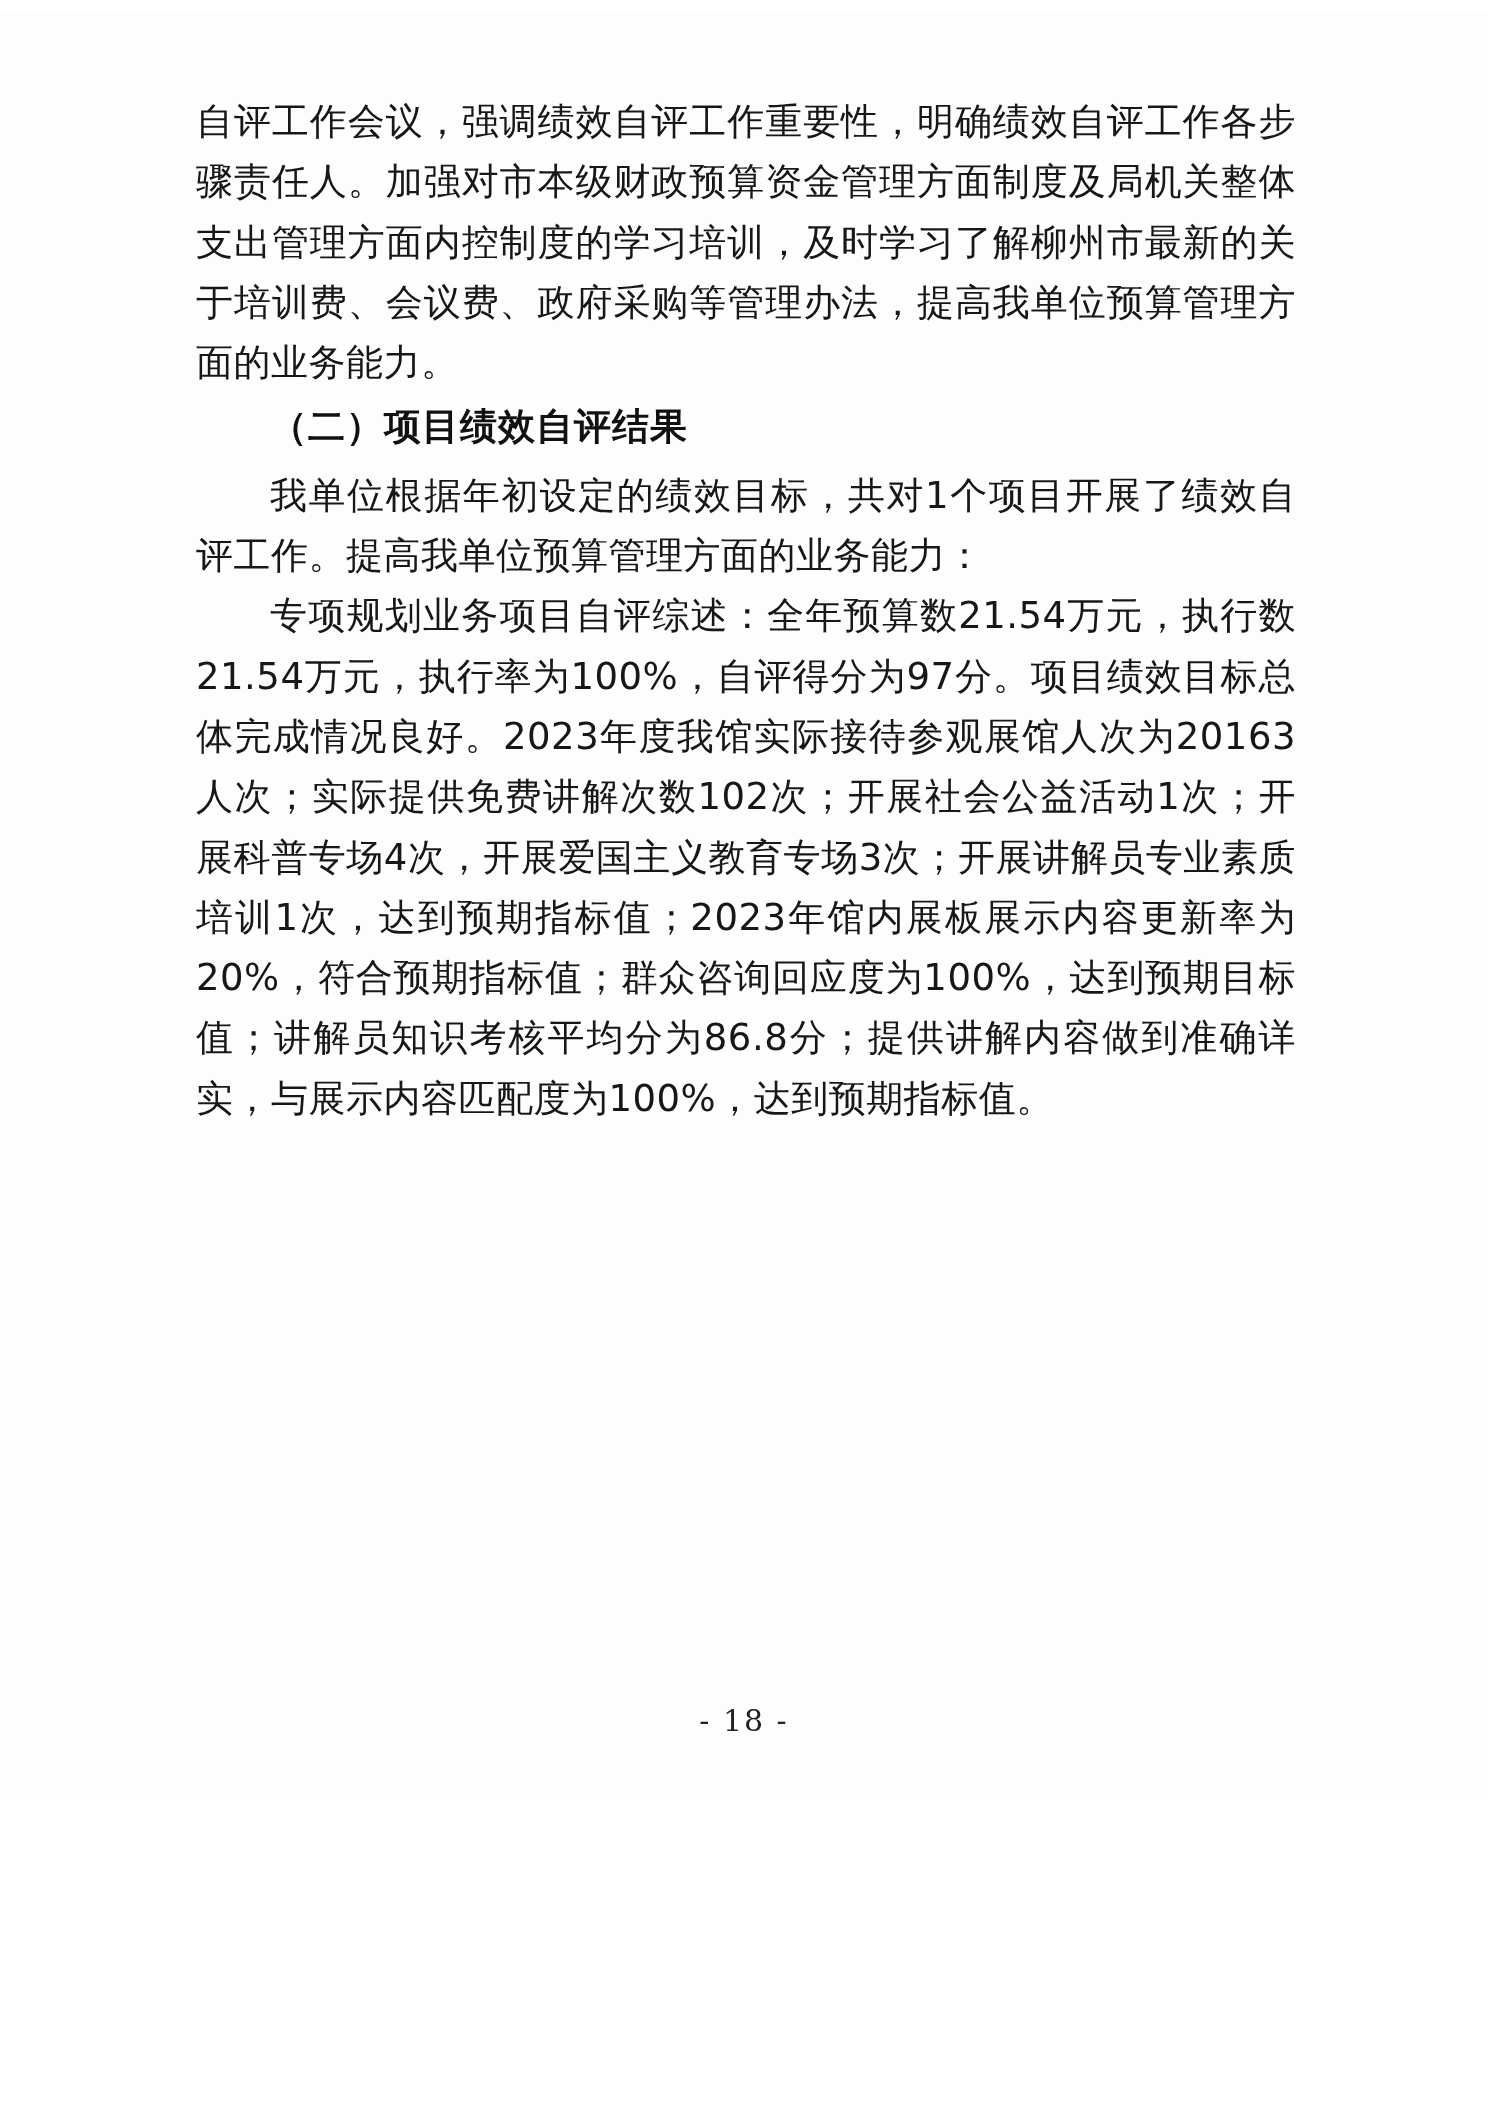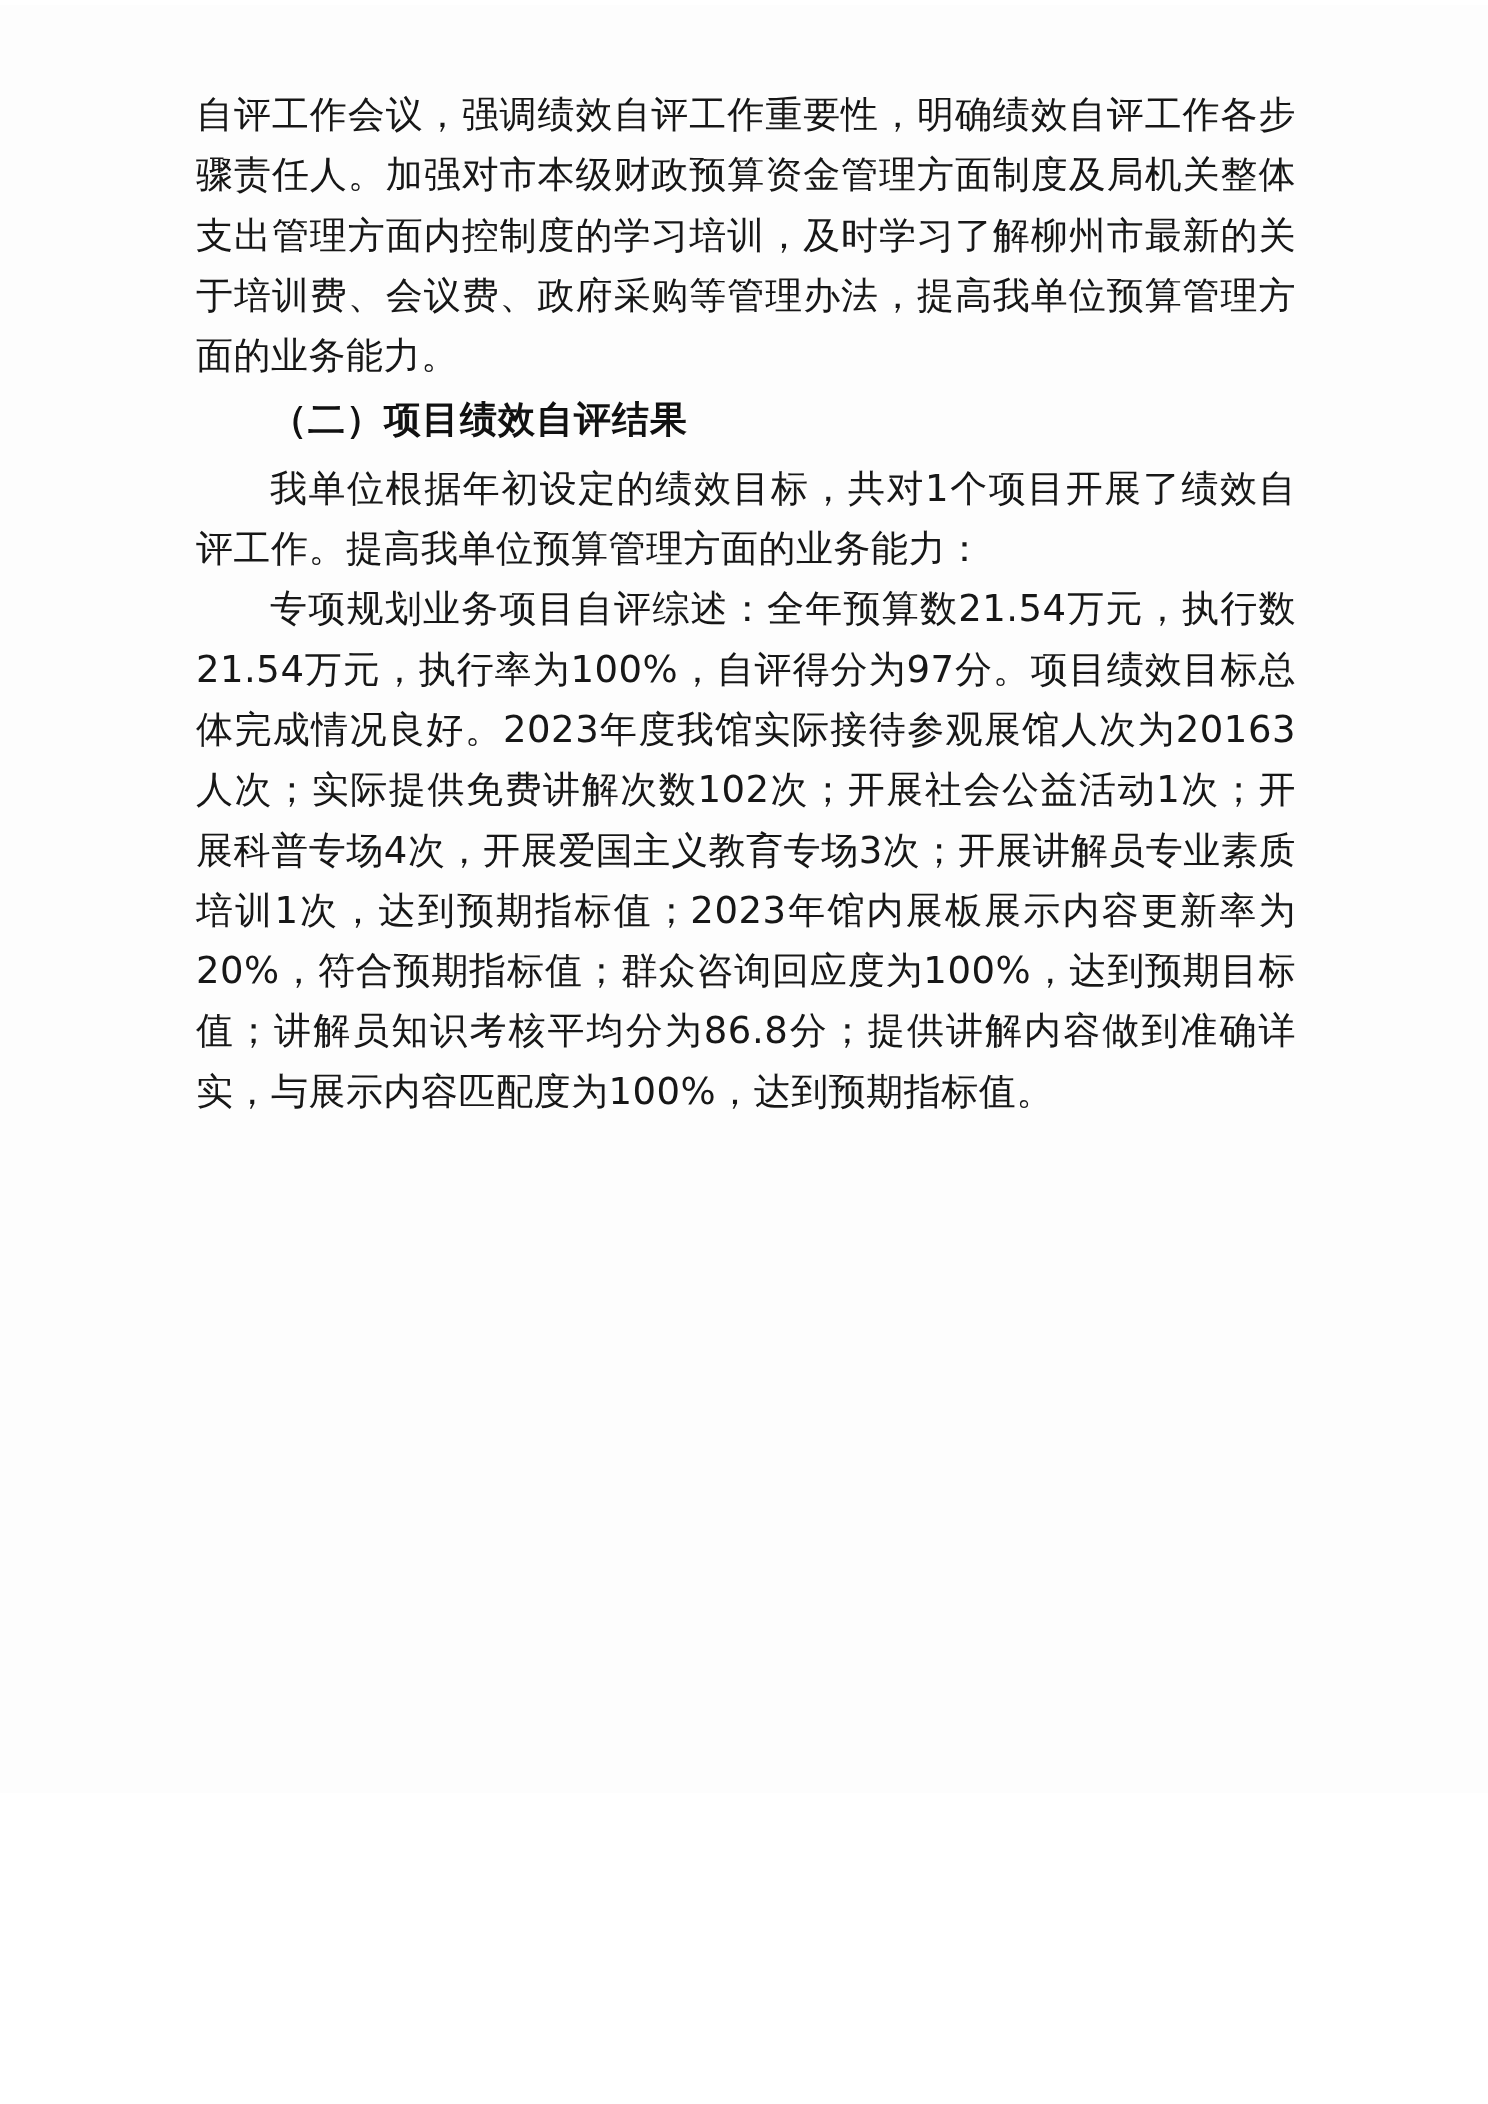--- a/index.html
+++ b/index.html
@@ -5,21 +5,21 @@
 <style>
   html, body {
     margin: 0;
     padding: 0;
     background: #ffffff;
   }
   .page {
     position: relative;
     width: 1488px;
     height: 1788px;
-    margin: 5px auto;
+    margin: 12px auto;
     background: #fdfdfd;
     box-sizing: border-box;
     font-family: "DejaVu Sans", "Liberation Sans", sans-serif;
     color: #1a1a1a;
     overflow: hidden;
   }
   .content {
     position: absolute;
     left: 196px;
     top: 80px;
@@ -73,13 +73,14 @@
     <h2 class="heading">（二）项目绩效自评结果</h2>
 
     <div class="gap-s"></div>
 
     <p class="para indent">我单位根据年初设定的绩效目标，共对1个项目开展了绩效自评工作。提高我单位预算管理方面的业务能力：</p>
 
     <p class="para indent">专项规划业务项目自评综述：全年预算数21.54万元，执行数21.54万元，执行率为100%，自评得分为97分。项目绩效目标总体完成情况良好。2023年度我馆实际接待参观展馆人次为20163人次；实际提供免费讲解次数102次；开展社会公益活动1次；开展科普专场4次，开展爱国主义教育专场3次；开展讲解员专业素质培训1次，达到预期指标值；2023年馆内展板展示内容更新率为20%，符合预期指标值；群众咨询回应度为100%，达到预期目标值；讲解员知识考核平均分为86.8分；提供讲解内容做到准确详实，与展示内容匹配度为100%，达到预期指标值。</p>
 
   </div>
 
+  <div class="footer">- 18 -</div>
 </div>
 
 </body></html>

